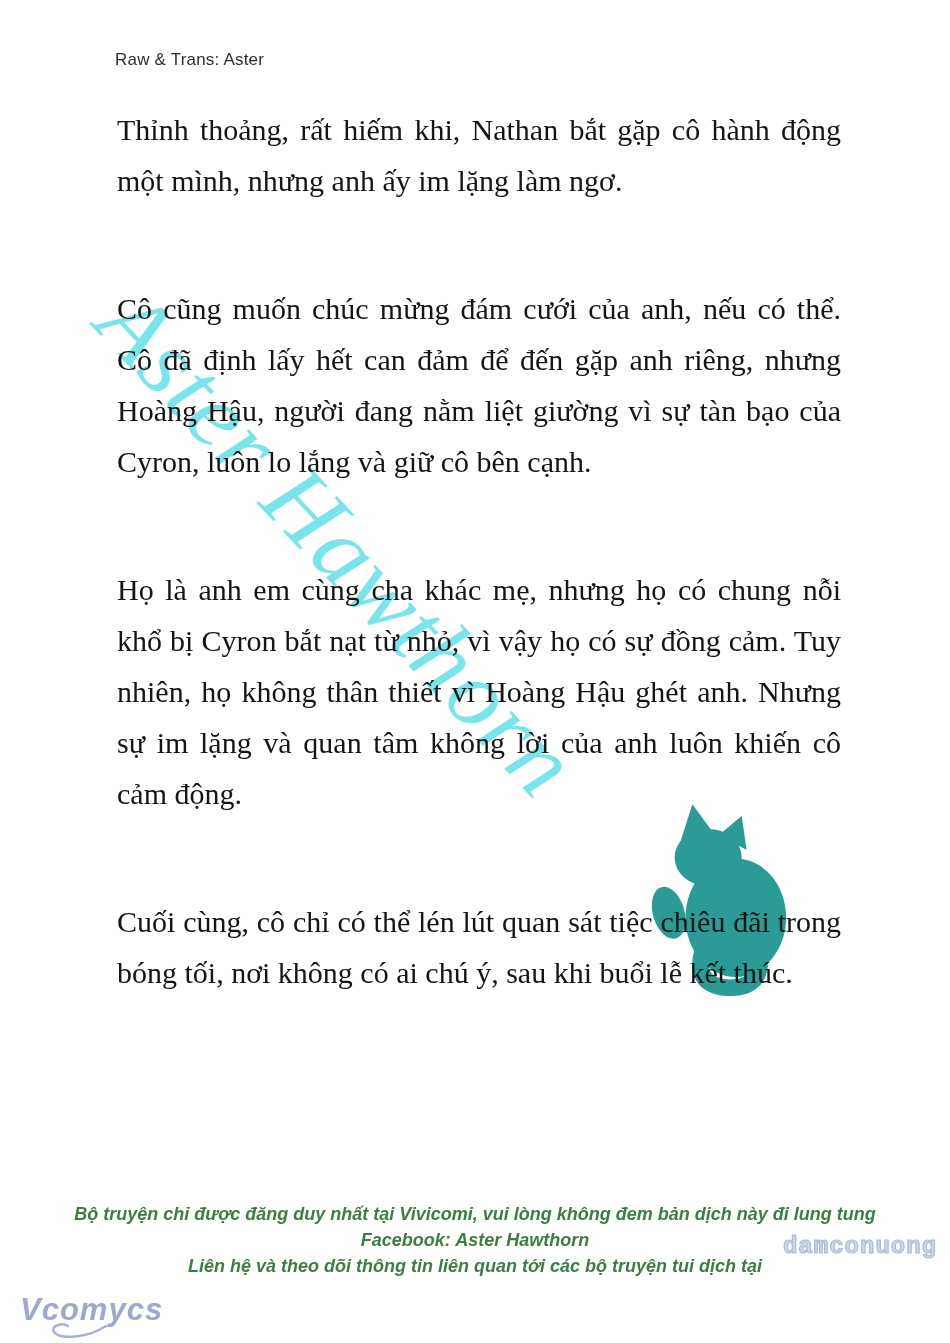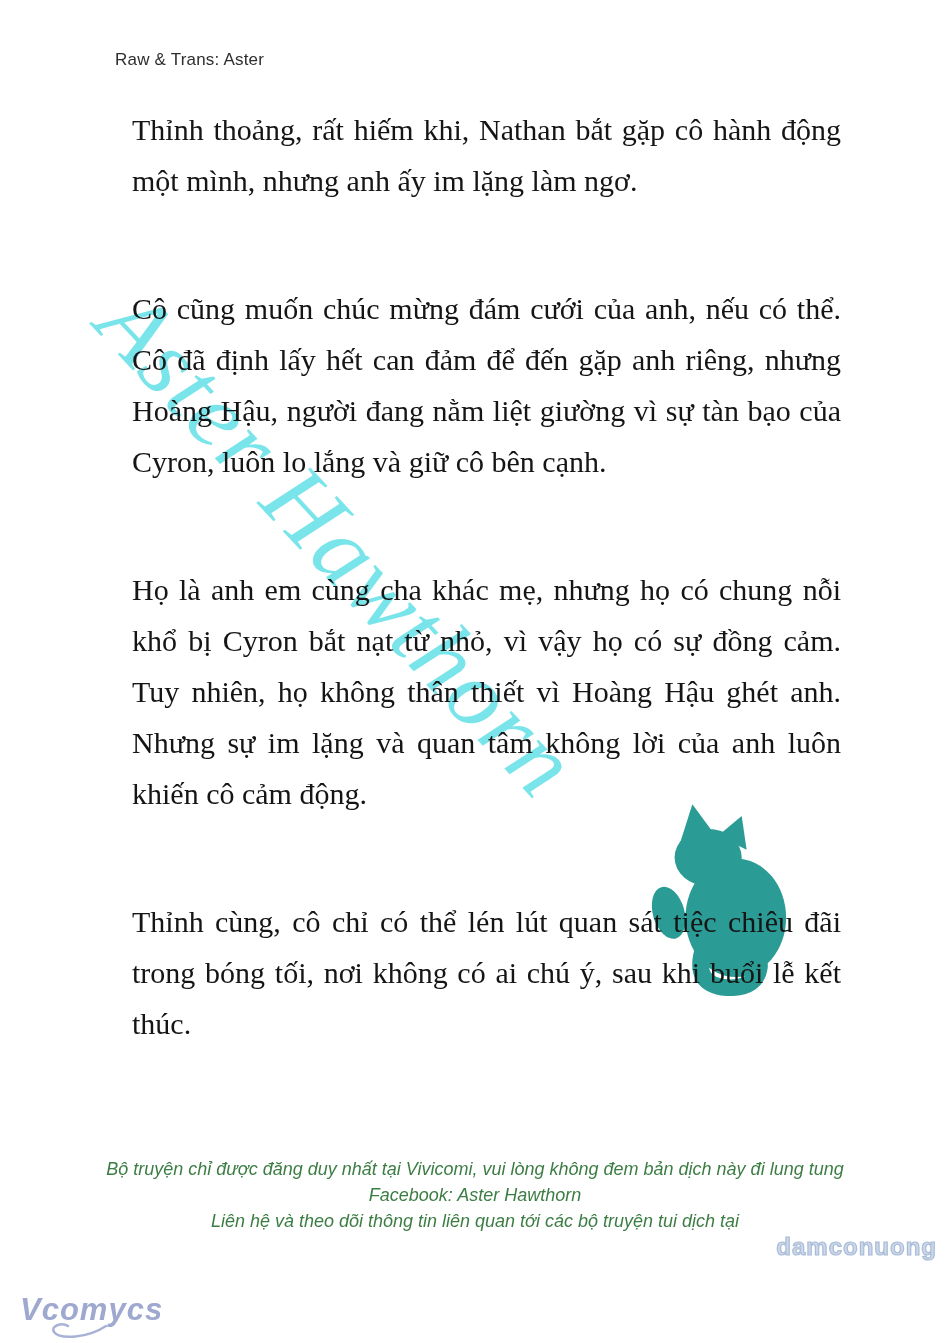--- a/index.html
+++ b/index.html
@@ -30,46 +30,46 @@
   }
   .cat{
     position:absolute;left:645px;top:798px;z-index:2;
     width:148px;height:198px;
   }
   .content{
     position:absolute;left:117px;top:104px;width:724px;z-index:3;
     font-size:30px;line-height:51px;color:#151515;
     text-align:justify;text-align-last:left;
   }
-  .content p{margin:0 0 77px 15px;}
+  .content p{margin:0 0 77px 0;}
   .content p:last-child{margin-bottom:0;}
   .notes{
-    position:absolute;left:0;top:1156px;width:950px;z-index:3;
+    position:absolute;left:0;top:1201px;width:950px;z-index:3;
     text-align:center;
     font-family:"Liberation Sans","DejaVu Sans",sans-serif;
-    font-weight:normal;font-style:italic;
+    font-weight:bold;font-style:italic;
     font-size:18px;line-height:26px;
     color:#3c7d44;
   }
   .vcomycs{
     position:absolute;left:14px;top:1280px;z-index:4;
   }
   .vcomycs text{
     font-family:"Liberation Sans","DejaVu Sans",sans-serif;
     font-style:italic;font-weight:bold;
     font-size:31px;
     fill:#9fa9d0;
     letter-spacing:1px;
   }
   .vcomycs .flourish{
     stroke:#a8b2d6;fill:none;stroke-width:2.5;stroke-linecap:round;
   }
   .damconuong{
     position:absolute;right:13px;top:1233px;z-index:4;
-    font-family:Liberation Sans, sans-serif;
+    font-family:Liberation Mono, monospace;
     font-weight:bold;font-size:24px;letter-spacing:1px;
     color:#ccd7e9;
     -webkit-text-stroke:1.2px #a9bcd8;
     text-shadow:0 0 3px rgba(255,255,255,.95);
   }
   .cat-tail{fill:none;stroke:#2b9c95;stroke-width:17;stroke-linecap:round;}
 </style>
 </head>
 <body>
 
@@ -87,21 +87,21 @@
       <ellipse cx="92" cy="121" rx="51" ry="60"></ellipse>
       <ellipse cx="24" cy="116" rx="16" ry="27" transform="rotate(-16 24 116)"></ellipse>
       <path class="cat-tail" d="M60,150 Q46,190 85,192 Q114,192 116,170 Q116,156 103,157 Q93,159 95,167"></path>
     </g>
   </svg>
 
   <div class="content">
     <p>Thỉnh thoảng, rất hiếm khi, Nathan bắt gặp cô hành động một mình, nhưng anh ấy im lặng làm ngơ.</p>
     <p>Cô cũng muốn chúc mừng đám cưới của anh, nếu có thể. Cô đã định lấy hết can đảm để đến gặp anh riêng, nhưng Hoàng Hậu, người đang nằm liệt giường vì sự tàn bạo của Cyron, luôn lo lắng và giữ cô bên cạnh.</p>
     <p>Họ là anh em cùng cha khác mẹ, nhưng họ có chung nỗi khổ bị Cyron bắt nạt từ nhỏ, vì vậy họ có sự đồng cảm. Tuy nhiên, họ không thân thiết vì Hoàng Hậu ghét anh. Nhưng sự im lặng và quan tâm không lời của anh luôn khiến cô cảm động.</p>
-    <p>Thỉnh cùng, cô chỉ có thể lén lút quan sát tiệc chiêu đãi trong bóng tối, nơi không có ai chú ý, sau khi buổi lễ kết thúc.</p>
+    <p>Cuối cùng, cô chỉ có thể lén lút quan sát tiệc chiêu đãi trong bóng tối, nơi không có ai chú ý, sau khi buổi lễ kết thúc.</p>
   </div>
 
   <div class="notes">
     <div>Bộ truyện chỉ được đăng duy nhất tại Vivicomi, vui lòng không đem bản dịch này đi lung tung</div>
     <div>Facebook: Aster Hawthorn</div>
     <div>Liên hệ và theo dõi thông tin liên quan tới các bộ truyện tui dịch tại</div>
   </div>
 
   <svg class="vcomycs" width="155" height="62" viewBox="0 0 155 62" xmlns="http://www.w3.org/2000/svg">
     <path class="flourish" d="M92,46 C74,58 46,60 40,52 C36,46 48,42 54,46"></path>

